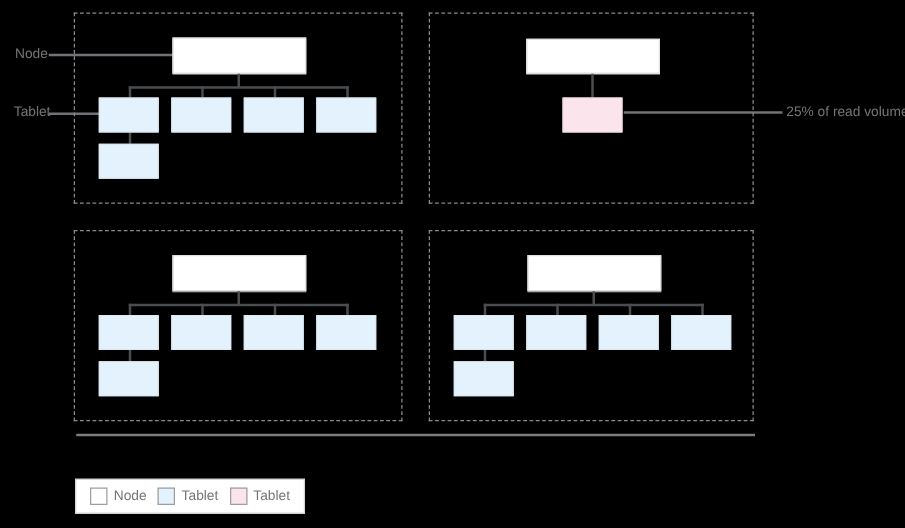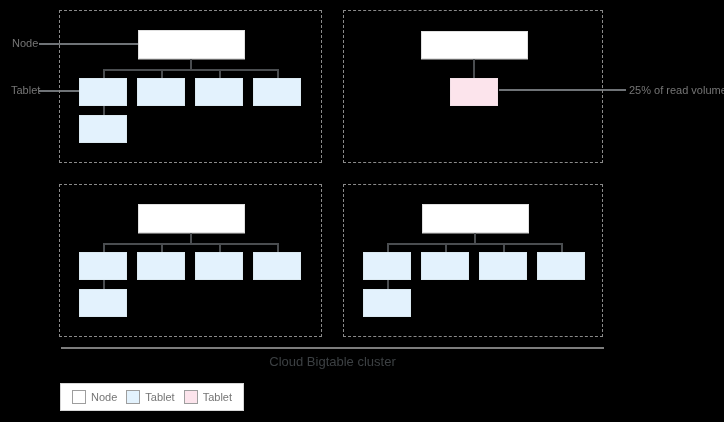--- a/index.html
+++ b/index.html
@@ -178,21 +178,20 @@
     <div class="conn drop d4"></div>
     <div class="conn link"></div>
     <div class="tablet c1"></div>
     <div class="tablet c2"></div>
     <div class="tablet c3"></div>
     <div class="tablet c4"></div>
     <div class="tablet extra"></div>
   </div>
 
   <div class="divider"></div>
-  <div class="cluster-lbl">Cloud Bigtable cluster</div>
 
   <div class="legend">
       <div class="legend-item">
         <span class="legend-swatch" style="background: rgb(255, 255, 255);"></span>
         <span class="legend-label">Node</span>
       </div>
       <div class="legend-item">
         <span class="legend-swatch" style="background: rgb(227, 242, 253);"></span>
         <span class="legend-label">Tablet</span>
       </div>

